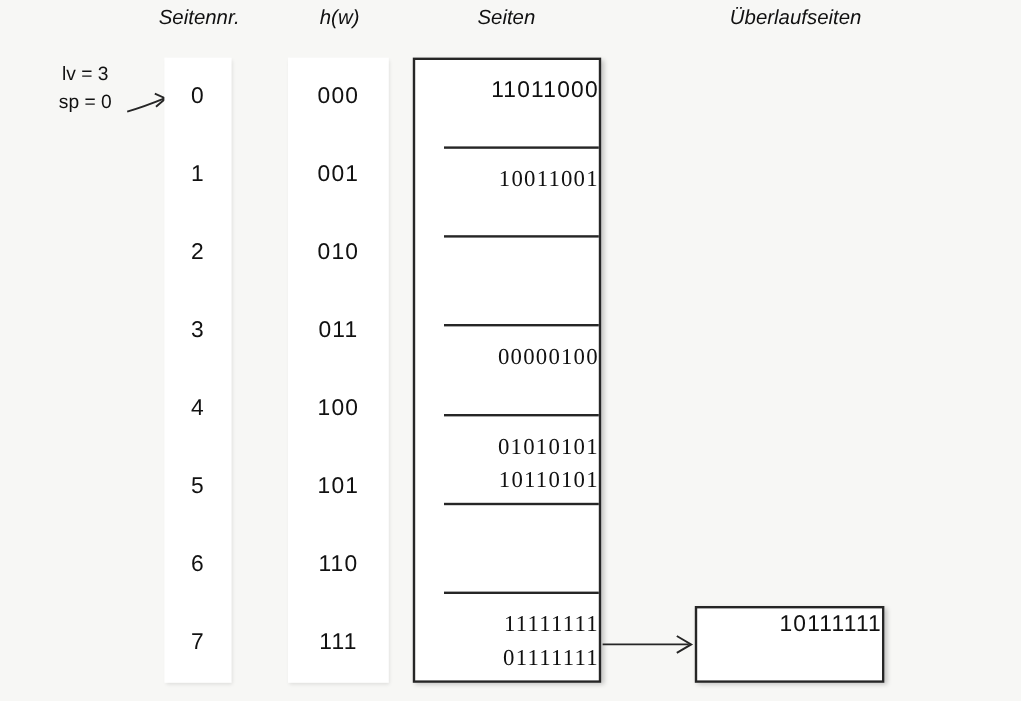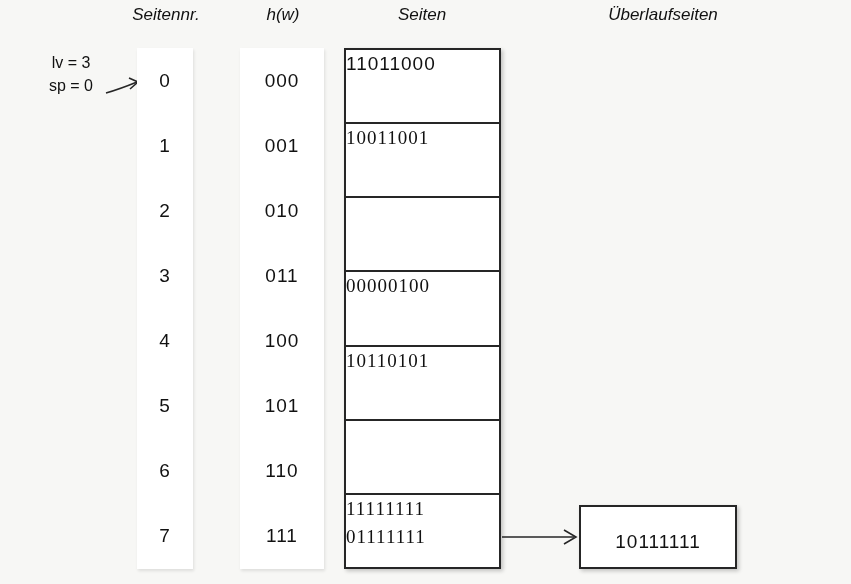--- a/index.html
+++ b/index.html
@@ -48,32 +48,32 @@
   
   .pagebox{
     position:absolute;left:344px;top:48px;width:157px;height:521px;
     box-sizing:border-box;background:var(--box-fill);
     border:2.5px solid var(--line);
     box-shadow:2px 2px 4px rgba(0,0,0,0.22);
     display:flex;flex-direction:column;
   }
   .pcell{
     flex:1 1 0;box-sizing:border-box;
-    padding-top:0;text-align:left;
+    padding-top:12px;text-align:right;margin-left:24px;
   }
   .pcell + .pcell{border-top:2px solid var(--line);font-family:Liberation Serif, serif;}
   .bin{font-size:19px;line-height:28px;letter-spacing:1px;}
 
   
   .obox{
     position:absolute;left:579px;top:505px;width:158px;height:64px;
     box-sizing:border-box;background:var(--box-fill);
     border:2.5px solid var(--line);
     box-shadow:2px 2px 4px rgba(0,0,0,0.22);
-    padding-top:21px;text-align:center;
+    padding-top:0;text-align:right;
   }
   svg{display:block;}
 </style>
 </head>
 <body>
 
 <div class="canvas">
 
   <div class="hdr" style="left:116px;width:100px;">Seitennr.</div>
   <div class="hdr" style="left:243px;width:80px;">h(w)</div>
@@ -116,20 +116,21 @@
       <div class="bin">11011000</div>
     </div>
     <div class="pcell">
       <div class="bin">10011001</div>
     </div>
     <div class="pcell"></div>
     <div class="pcell">
       <div class="bin">00000100</div>
     </div>
     <div class="pcell">
+      <div class="bin">01010101</div>
       <div class="bin">10110101</div>
     </div>
     <div class="pcell"></div>
     <div class="pcell">
       <div class="bin">11111111</div>
       <div class="bin">01111111</div>
     </div>
   </div>
 
   <svg class="arrow-svg" style="left:502px;top:526px;" width="78" height="22" viewBox="0 0 78 22">

